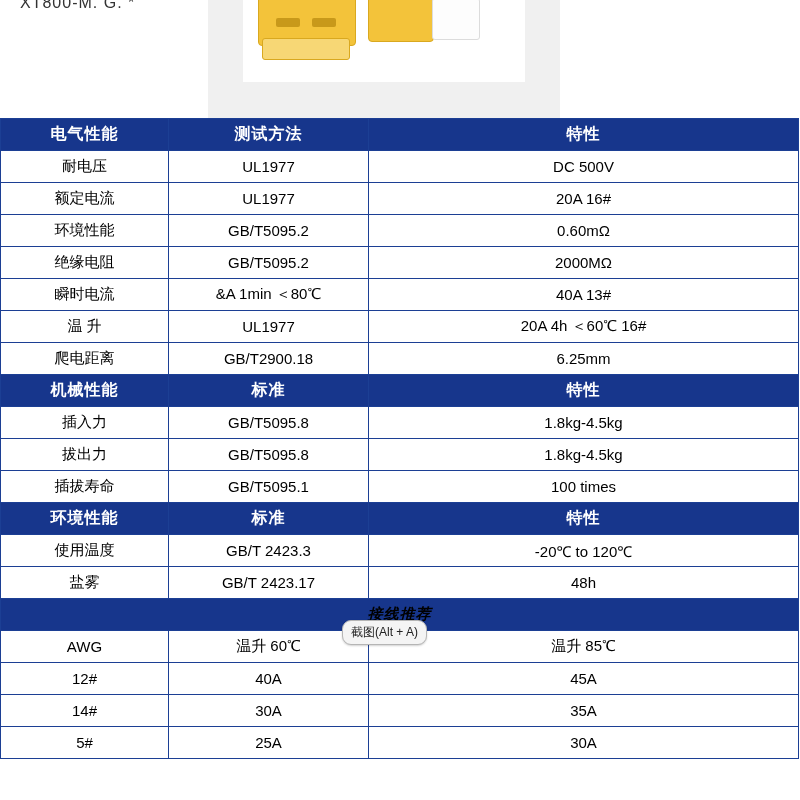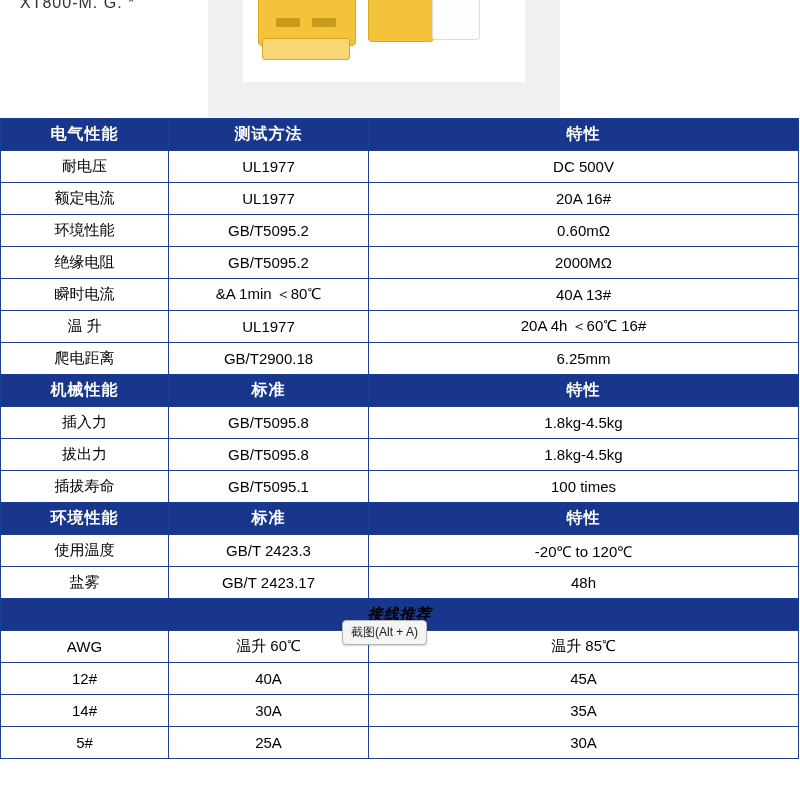--- a/index.html
+++ b/index.html
@@ -133,21 +133,21 @@
   
   .snip-tip {
     position: absolute;
     left: 342px;
     top: 620px;
     background: #f4f4f4;
     border: 1px solid #b5b5b5;
     color: #222;
     font-size: 12px;
     padding: 3px 8px;
-    border-radius: 4px;
+    border-radius: 9px;
     box-shadow: 0 1px 2px rgba(0,0,0,0.18);
     font-family: "Liberation Sans", sans-serif;
     white-space: nowrap;
   }
 </style>
 </head>
 <body>
 
 <div class="top-area">
 

